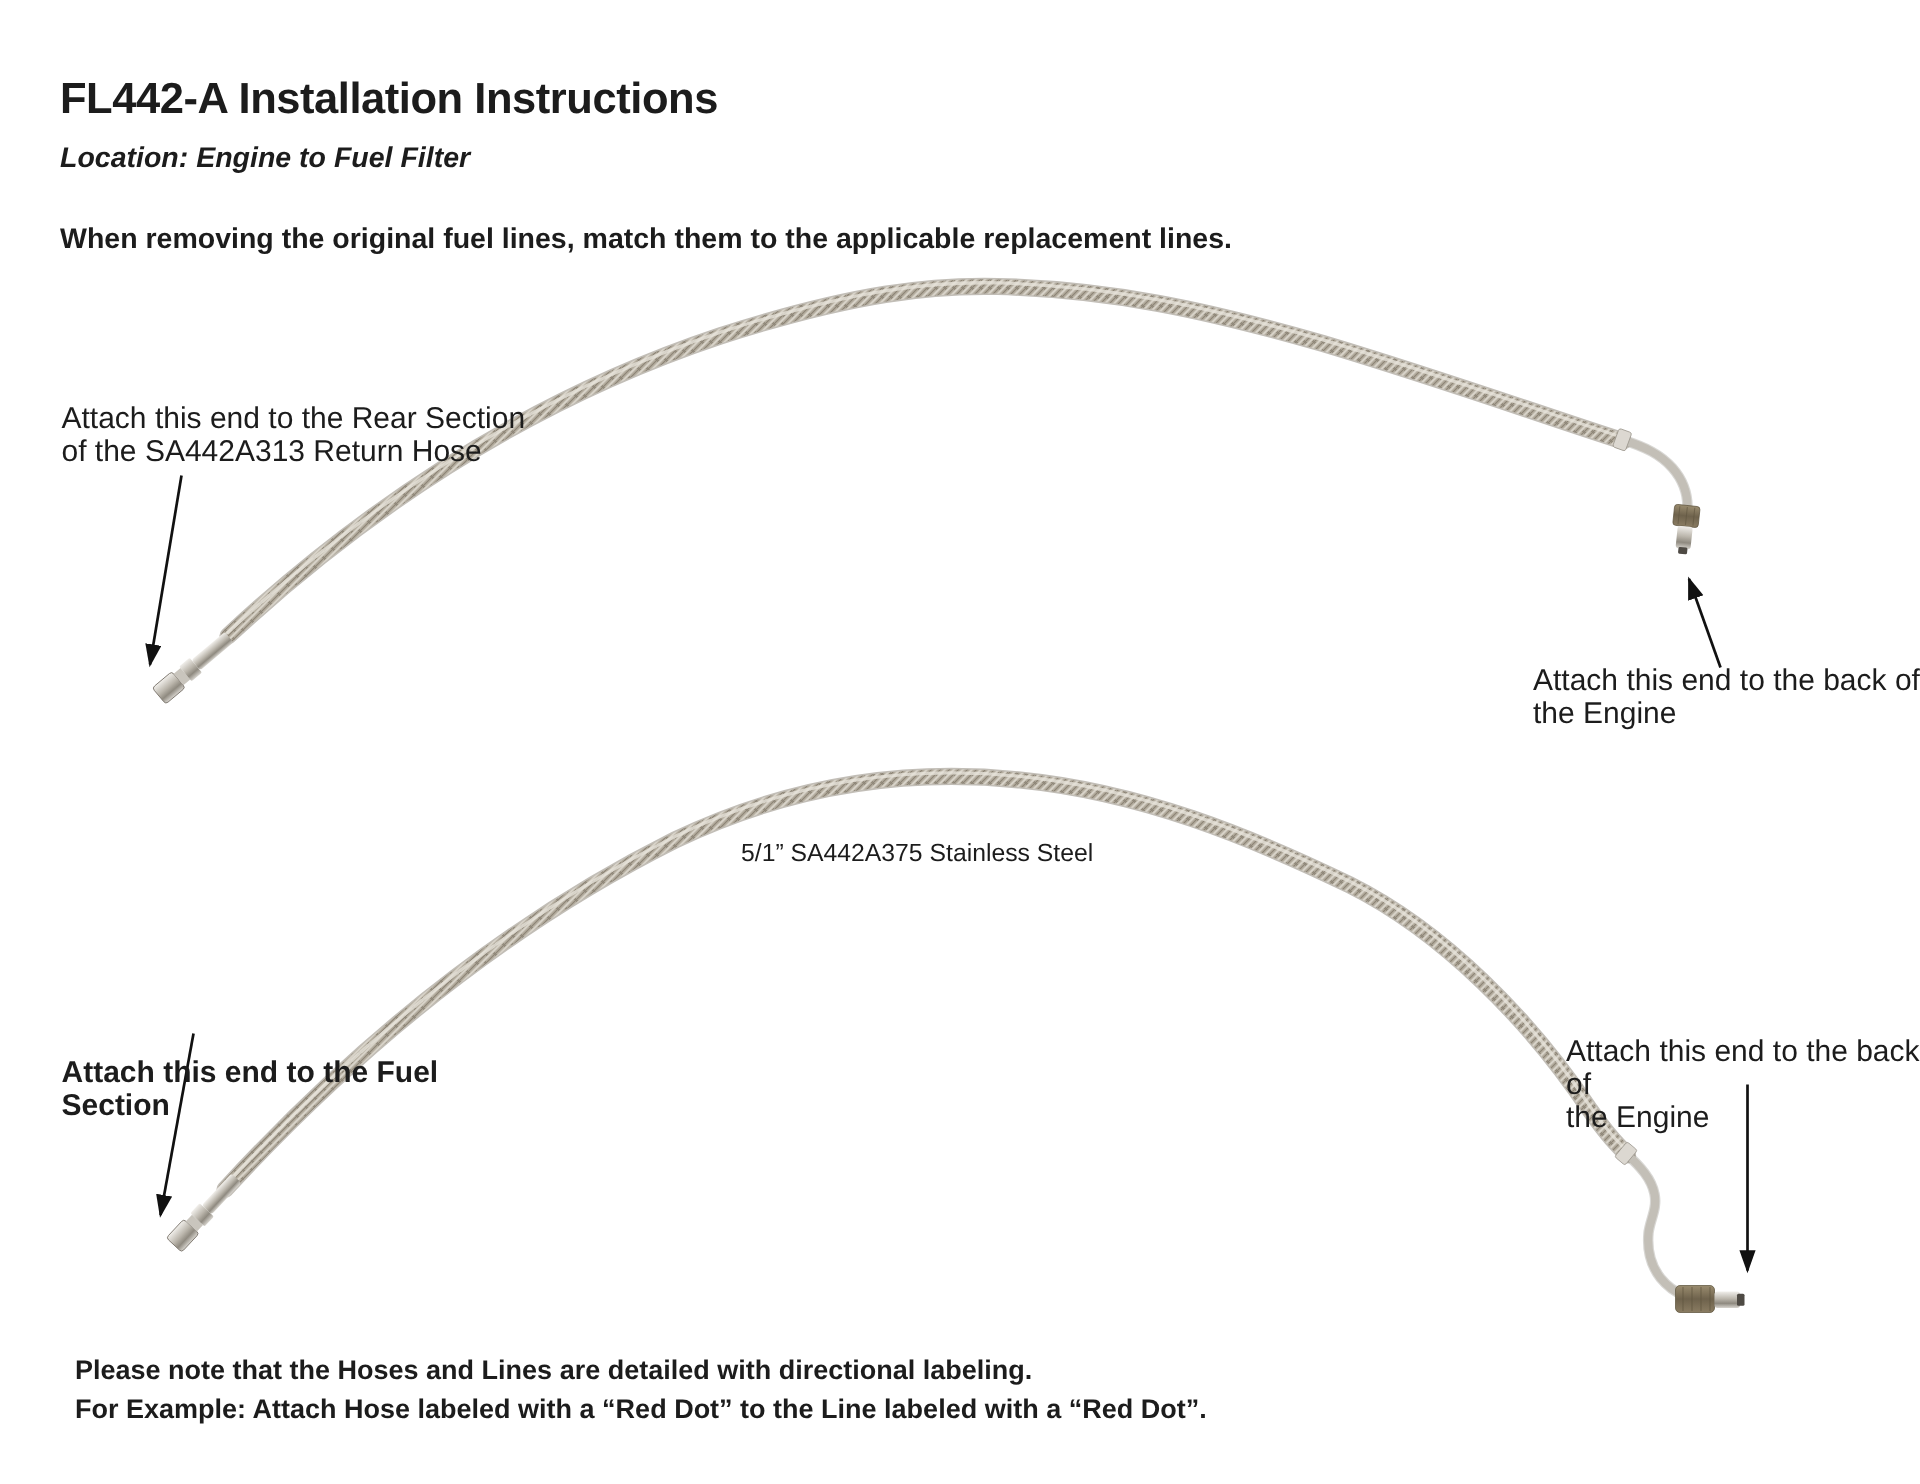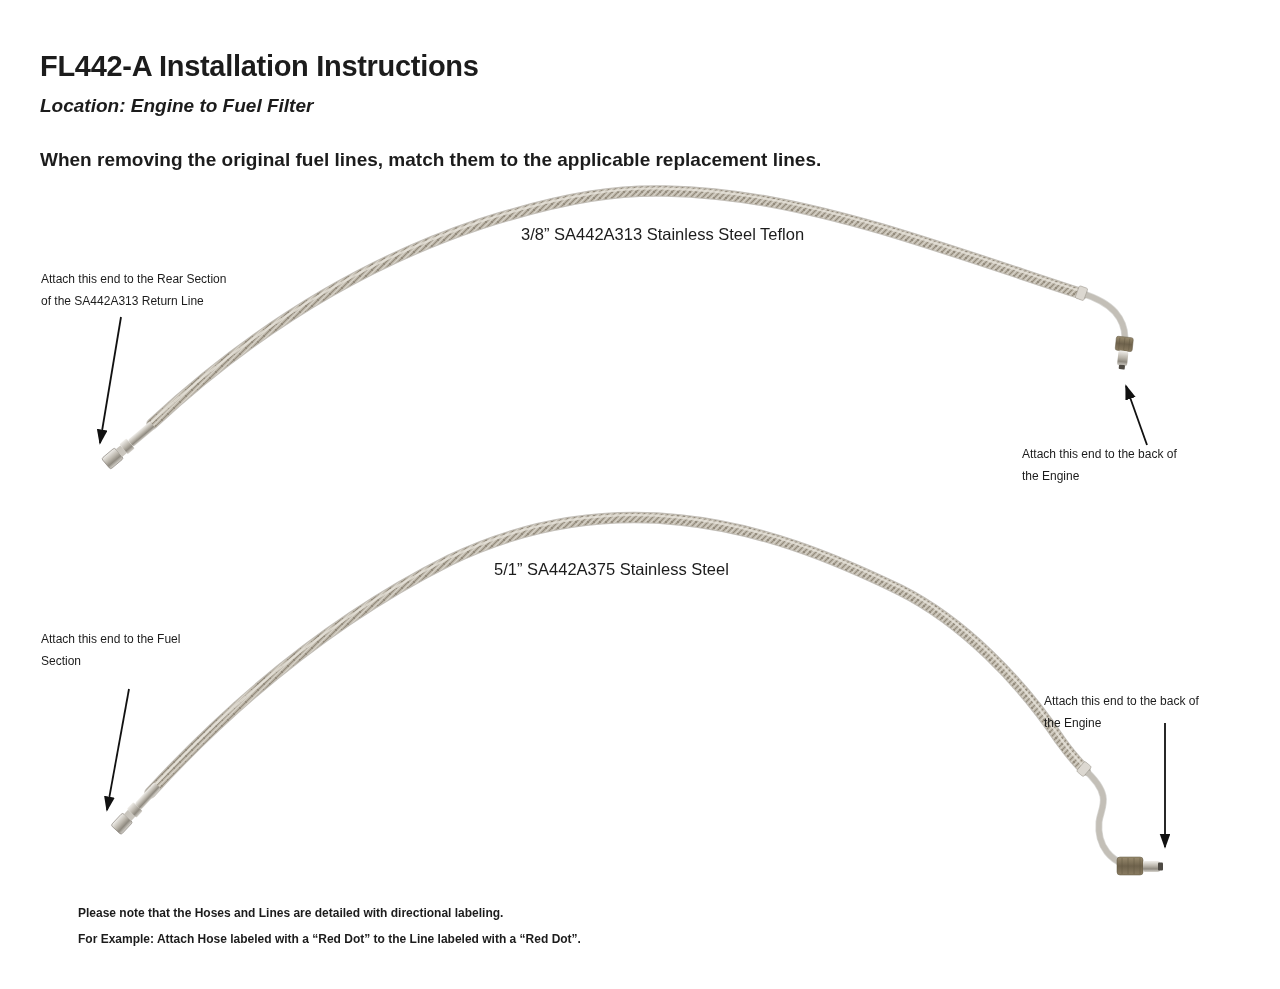--- a/index.html
+++ b/index.html
@@ -5,22 +5,22 @@
   html,body{margin:0;padding:0;}
   body{
     width:1280px;height:989px;position:relative;background:#ffffff;
     font-family:"Liberation Sans", sans-serif;color:#1c1c1c;overflow:hidden;
   }
   .abs{position:absolute;}
   .title{font-size:29px;font-weight:bold;letter-spacing:-0.3px;}
   .subtitle{font-size:19px;font-weight:bold;}
   .instruction{font-size:19px;font-weight:bold;}
   .hose-label{font-size:16.5px;line-height:22.5px;}
-  .annotation{font-size:12px;line-height:22px;}
-  .footer{font-size:12px;font-weight:bold;line-height:25.5px;margin-left:28px;}
+  .annotation{font-size:20px;line-height:22px;}
+  .footer{font-size:18px;font-weight:bold;line-height:25.5px;}
   svg{position:absolute;left:0;top:0;}
 </style>
 </head>
 <body>
 
 <svg width="1280" height="989" viewBox="0 0 1280 989">
   <defs>
     <pattern id="braid" width="6" height="6" patternUnits="userSpaceOnUse">
       <rect width="6" height="6" fill="#b4ad9f"></rect>
       <path d="M-1,4 L4,-1 M2,7 L7,2" stroke="#d7d2c8" stroke-width="1.4" fill="none"></path>
@@ -108,38 +108,37 @@
   </g>
 </svg>
 
 <div class="abs title" style="left:40px;top:50px;">FL442-A Installation Instructions</div>
 
 <div class="abs subtitle" style="left:40px;top:95px;font-style:italic;">Location: Engine to Fuel Filter</div>
 
 <div class="abs instruction" style="left:40px;top:149px;">When removing the original fuel lines, match them to the applicable replacement lines.</div>
 
 <div class="abs hose-label" style="left:521px;top:223px;">
-  <div>3/8” SA442A313 Stainless Steel Teflon</div>
 </div>
 
 <div class="abs annotation" style="left:41px;top:268px;">
   <div>Attach this end to the Rear Section</div>
-  <div>of the SA442A313 Return Line</div>
+  <div>of the SA442A313 Return Hose</div>
 </div>
 
 <div class="abs annotation" style="left:1022px;top:443px;">
   <div>Attach this end to the back of</div>
   <div>the Engine</div>
 </div>
 
 <div class="abs hose-label" style="left:494px;top:558px;">
   <div>5/1” SA442A375 Stainless Steel</div>
 </div>
 
-<div class="abs annotation" style="left:41px;top:628px;">
+<div class="abs annotation" style="left:41px;top:704px;font-weight:bold;">
   <div>Attach this end to the Fuel</div>
   <div>Section</div>
 </div>
 
 <div class="abs annotation" style="left:1044px;top:690px;">
   <div>Attach this end to the back of</div>
   <div>the Engine</div>
 </div>
 
 <div class="abs footer" style="left:50px;top:901px;">

